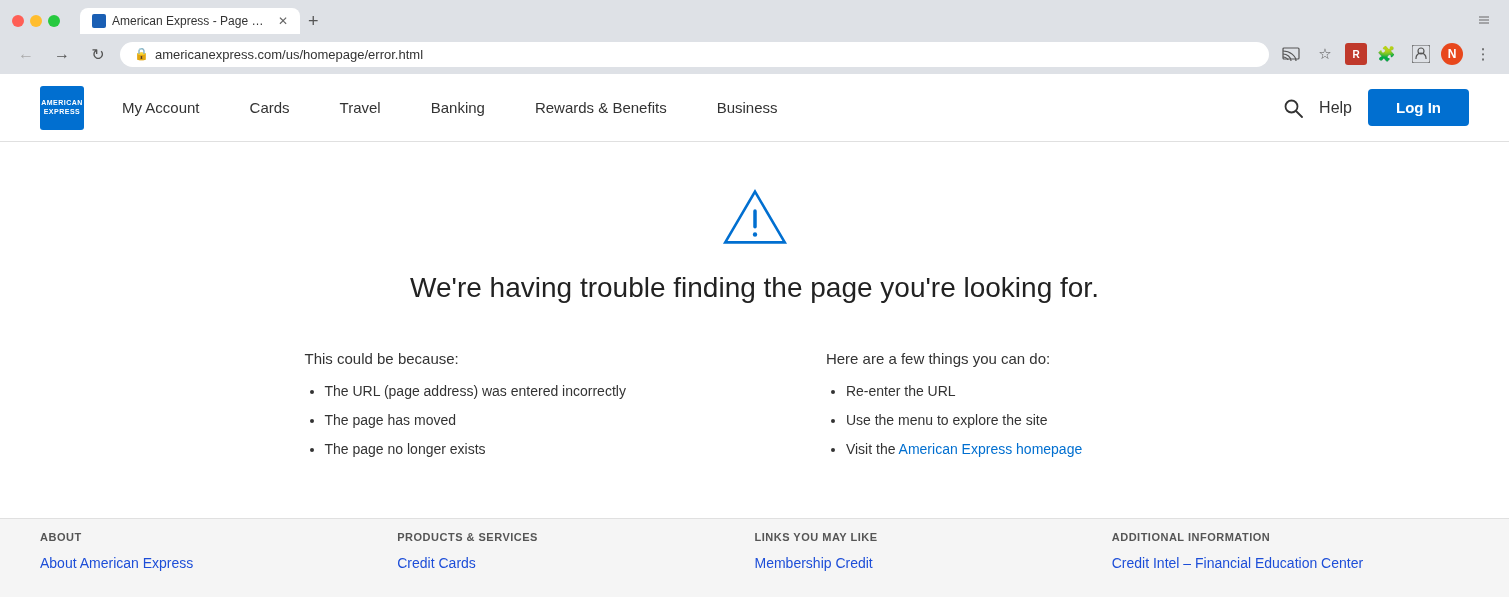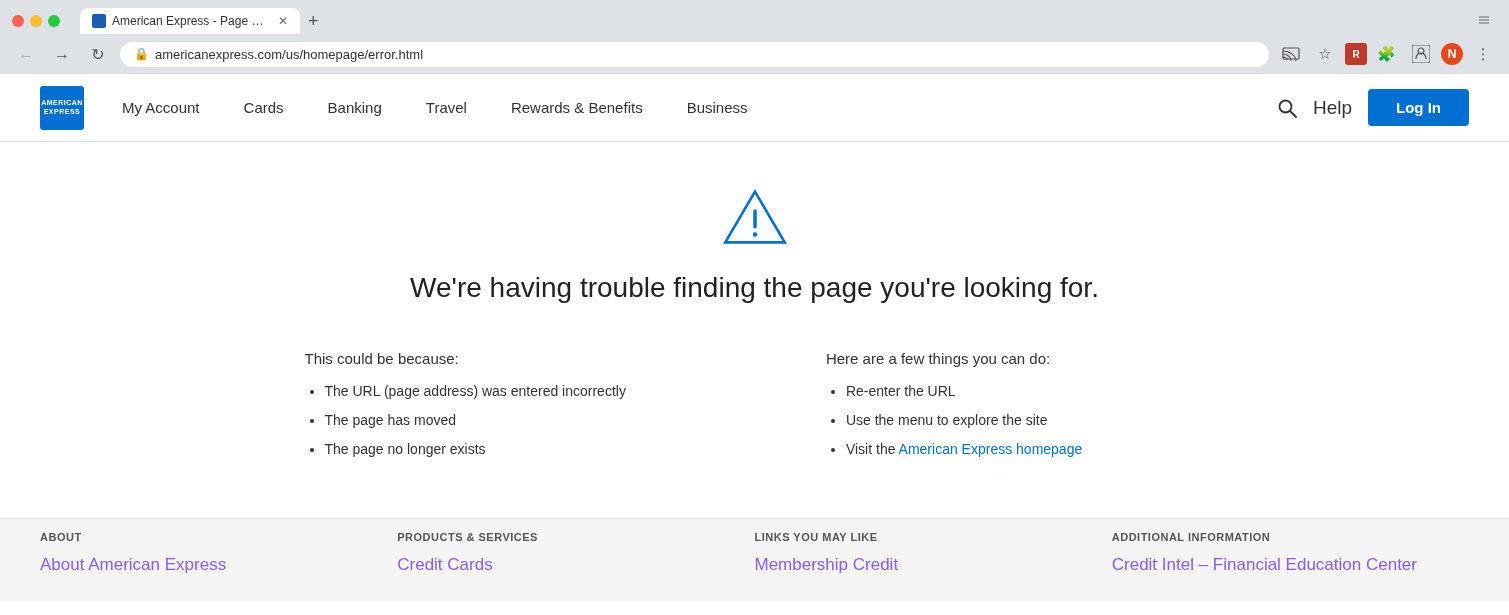--- a/index.html
+++ b/index.html
@@ -182,21 +182,21 @@
       color: #fff;
       font-size: 7px;
       font-weight: bold;
       text-align: center;
       line-height: 1.2;
       letter-spacing: 0.5px;
     }
     .nav-links {
       display: flex;
       align-items: center;
-      gap: 8px;
+      gap: 14px;
       flex: 1;
     }
     .nav-link {
       padding: 0 18px;
       font-size: 15px;
       color: #333;
       text-decoration: none;
       font-weight: 500;
       height: 68px;
       display: flex;
@@ -213,21 +213,21 @@
     .search-icon-btn {
       background: none;
       border: none;
       cursor: pointer;
       font-size: 18px;
       color: #555;
       display: flex;
       align-items: center;
     }
     .help-link {
-      font-size: 19px;
+      font-size: 16px;
       color: #333;
       text-decoration: none;
       font-weight: 500;
       cursor: pointer;
     }
     .login-btn {
       background: #016fd0;
       color: #fff;
       border: none;
       padding: 10px 28px;
@@ -300,22 +300,22 @@
     .footer-col h4 {
       font-size: 11px;
       font-weight: 700;
       color: #555;
       text-transform: uppercase;
       letter-spacing: 0.5px;
       margin-bottom: 12px;
     }
     .footer-link {
       display: block;
-      font-size: 17px;
-      color: #8b5cf6;
+      font-size: 14px;
+      color: #1d4ed8;
       text-decoration: none;
       margin-bottom: 6px;
       cursor: pointer;
     }
   </style>
 </head>
 <body>
 
 <div class="browser-chrome">
   <div class="browser-titlebar">
@@ -370,22 +370,22 @@
 
 <div class="site-content">
 
   <nav class="site-nav">
     <div class="amex-logo">
       <div class="amex-logo-text">AMERICAN<br>EXPRESS</div>
     </div>
     <div class="nav-links">
       <a class="nav-link">My Account</a>
       <a class="nav-link">Cards</a>
+      <a class="nav-link">Travel</a>
       <a class="nav-link">Banking</a>
-      <a class="nav-link">Travel</a>
       <a class="nav-link">Rewards &amp; Benefits</a>
       <a class="nav-link">Business</a>
     </div>
     <div class="nav-right">
       <button class="search-icon-btn">
         <svg width="20" height="20" viewBox="0 0 20 20" fill="none">
           <circle cx="8.5" cy="8.5" r="6" stroke="#333" stroke-width="1.8"></circle>
           <line x1="13" y1="13" x2="19" y2="19" stroke="#333" stroke-width="1.8" stroke-linecap="round"></line>
         </svg>
       </button>

